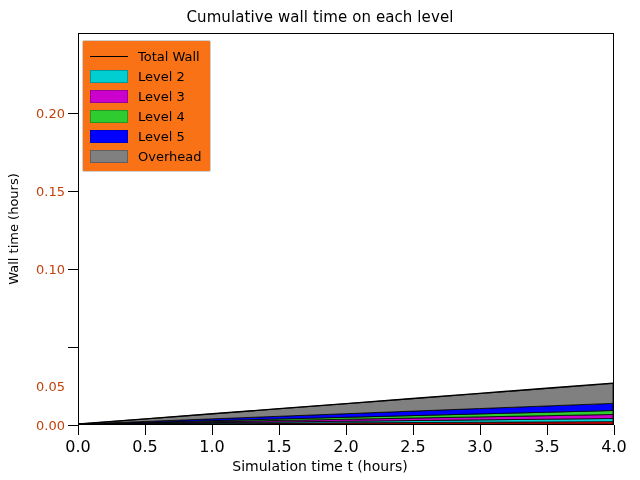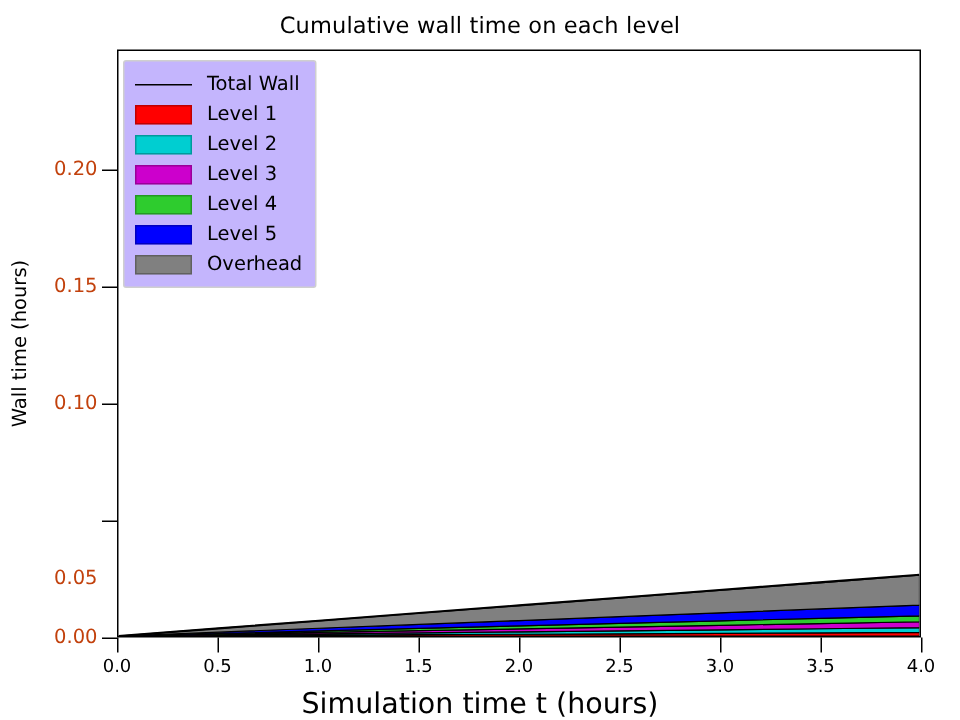--- a/index.html
+++ b/index.html
@@ -43,32 +43,32 @@
     white-space:nowrap;
   }
 
   
   #xaxis{position:absolute;left:0;top:425px;width:640px;height:55px;}
   .xtick{
     position:absolute;top:0;width:0;height:10px;
     border-left:1.3px solid #000;
   }
   .xlabel{
-    position:absolute;top:12px;font-size:12px;color:#000;
+    position:absolute;top:12px;font-size:16px;color:#000;
     transform:translateX(-50%);white-space:nowrap;
   }
   #xtitle{
     position:absolute;left:0;top:33px;width:640px;text-align:center;
-    font-size:19px;color:#000;
+    font-size:14px;color:#000;
   }
 
   
   #legend{
     position:absolute;left:82px;top:40px;
-    border:1px solid #cfcfcf;background:#c4b5fd;
+    border:1px solid #cfcfcf;background:#f97316;
     border-radius:2px;
     padding:5px 8px 5px 7px;
     box-sizing:border-box;
   }
   .legrow{
     display:flex;align-items:center;height:20px;
   }
   .legmark{
     width:38px;height:13px;margin-right:10px;flex:0 0 38px;
     position:relative;
@@ -134,24 +134,20 @@
       <div class="xtick" style="left: 614px;"></div>
       <div class="xlabel" style="left: 614px;">4.0</div>
     </div>
 
   <div id="legend">
       <div class="legrow">
         <span class="legmark lineMark"></span>
         <span class="legtext">Total Wall</span>
       </div>
       <div class="legrow">
-        <span class="legmark patch" style="background: rgb(255, 0, 0);"></span>
-        <span class="legtext">Level 1</span>
-      </div>
-      <div class="legrow">
         <span class="legmark patch" style="background: rgb(0, 206, 209);"></span>
         <span class="legtext">Level 2</span>
       </div>
       <div class="legrow">
         <span class="legmark patch" style="background: rgb(204, 0, 204);"></span>
         <span class="legtext">Level 3</span>
       </div>
       <div class="legrow">
         <span class="legmark patch" style="background: rgb(46, 204, 46);"></span>
         <span class="legtext">Level 4</span>

